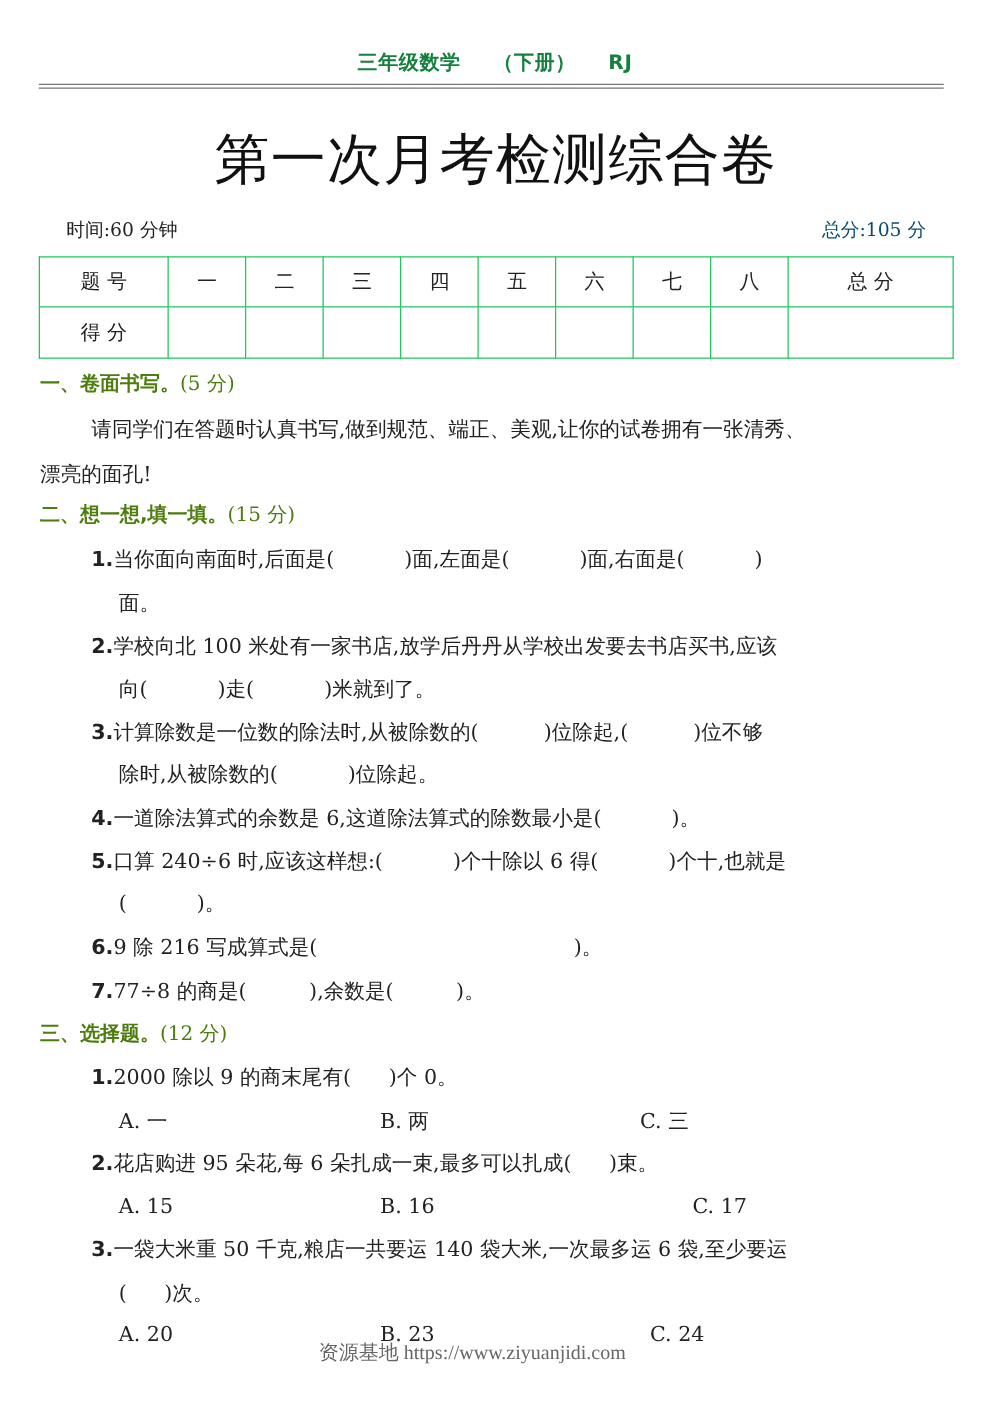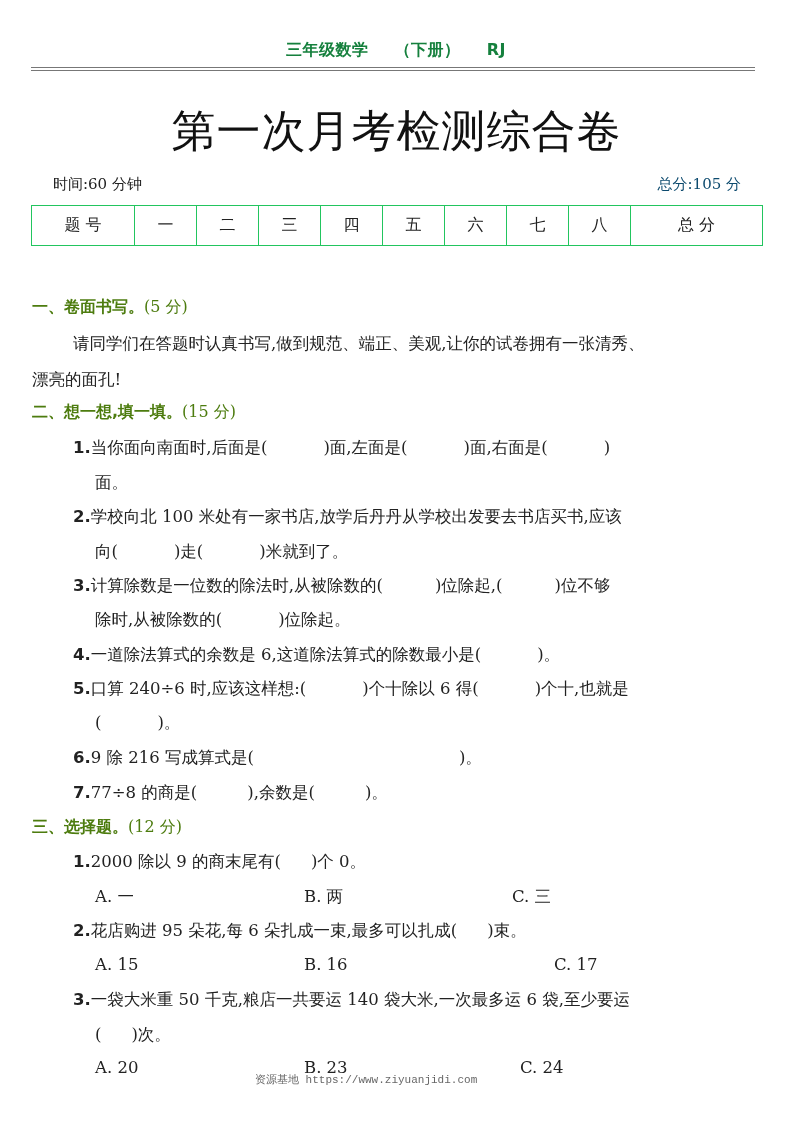--- a/index.html
+++ b/index.html
@@ -12,21 +12,21 @@
     position: absolute; left: 186px; top: 40px; width: 420px; height: 28px;
     text-align: center;
     font-family: "DejaVu Sans", "Liberation Sans", sans-serif;
     font-weight: bold; font-size: 16px; letter-spacing: 0.5px; color: #15803d;
   }
   .header-band span { margin: 0 10px; }
   .rule-1 { position: absolute; left: 31px; top: 67px; width: 724px; height: 1px; background: #777; }
   .rule-2 { position: absolute; left: 31px; top: 70px; width: 724px; height: 1px; background: #777; }
   .main-title {
     position: absolute; left: 0; top: 103px; width: 793px; text-align: center;
-    font-family: Liberation Sans, sans-serif;
+    font-family: Liberation Mono, monospace;
     font-size: 44px; letter-spacing: 1px; color: #111; line-height: 56px;
   }
   .meta-left { position: absolute; left: 53px; top: 175px; font-size: 15px; color: #222; }
   .meta-right { position: absolute; right: 52px; top: 175px; font-size: 15px; color: #0c4a6e; }
 
   table.score {
     position: absolute; left: 31px; top: 205px; width: 731px;
     border-collapse: collapse; table-layout: fixed;
     font-family: "DejaVu Sans", "Liberation Sans", sans-serif; font-size: 16px;
   }
@@ -42,22 +42,22 @@
     font-family: "DejaVu Sans", "Liberation Sans", sans-serif; color: #4d7c0f;
   }
   .section-h .pts { font-weight: normal; font-family: "DejaVu Serif", "Liberation Serif", serif; }
   .line {
     position: absolute; font-size: 16.5px; color: #222; white-space: nowrap;
   }
   .qnum { font-weight: bold; font-family: "DejaVu Sans", "Liberation Sans", sans-serif; }
   .blank { display: inline-block; }
   .opt { position: absolute; font-size: 16.5px; color: #222; }
   .watermark {
-    position: absolute; left: 255px; top: 1072px; font-size: 11px; color: #555;
-    font-family: Liberation Mono, monospace; opacity: 0.9;
+    position: absolute; left: 255px; top: 1072px; font-size: 16px; color: #555;
+    font-family: Liberation Serif, serif; opacity: 0.9;
   }
 </style>
 </head>
 <body>
 
 <div class="header-band">
   <span>三年级数学</span>
   <span>（下册）</span>
   <span>RJ</span>
 </div>
@@ -87,20 +87,32 @@
     <td>题 号</td>
     <td>一</td>
     <td>二</td>
     <td>三</td>
     <td>四</td>
     <td>五</td>
     <td>六</td>
     <td>七</td>
     <td>八</td>
     <td>总 分</td>
+  </tr>
+  <tr>
+    <td>得 分</td>
+    <td></td>
+    <td></td>
+    <td></td>
+    <td></td>
+    <td></td>
+    <td></td>
+    <td></td>
+    <td></td>
+    <td></td>
   </tr>
 </tbody>
   </table>
 
 <div class="section-h" style="top:297px;">
   <span>一、卷面书写。</span><span class="pts">(5 分)</span>
 </div>
 <div class="line" style="left:73px; top:333px;">请同学们在答题时认真书写,做到规范、端正、美观,让你的试卷拥有一张清秀、</div>
 <div class="line" style="left:32px; top:369px;">漂亮的面孔!</div>
 

